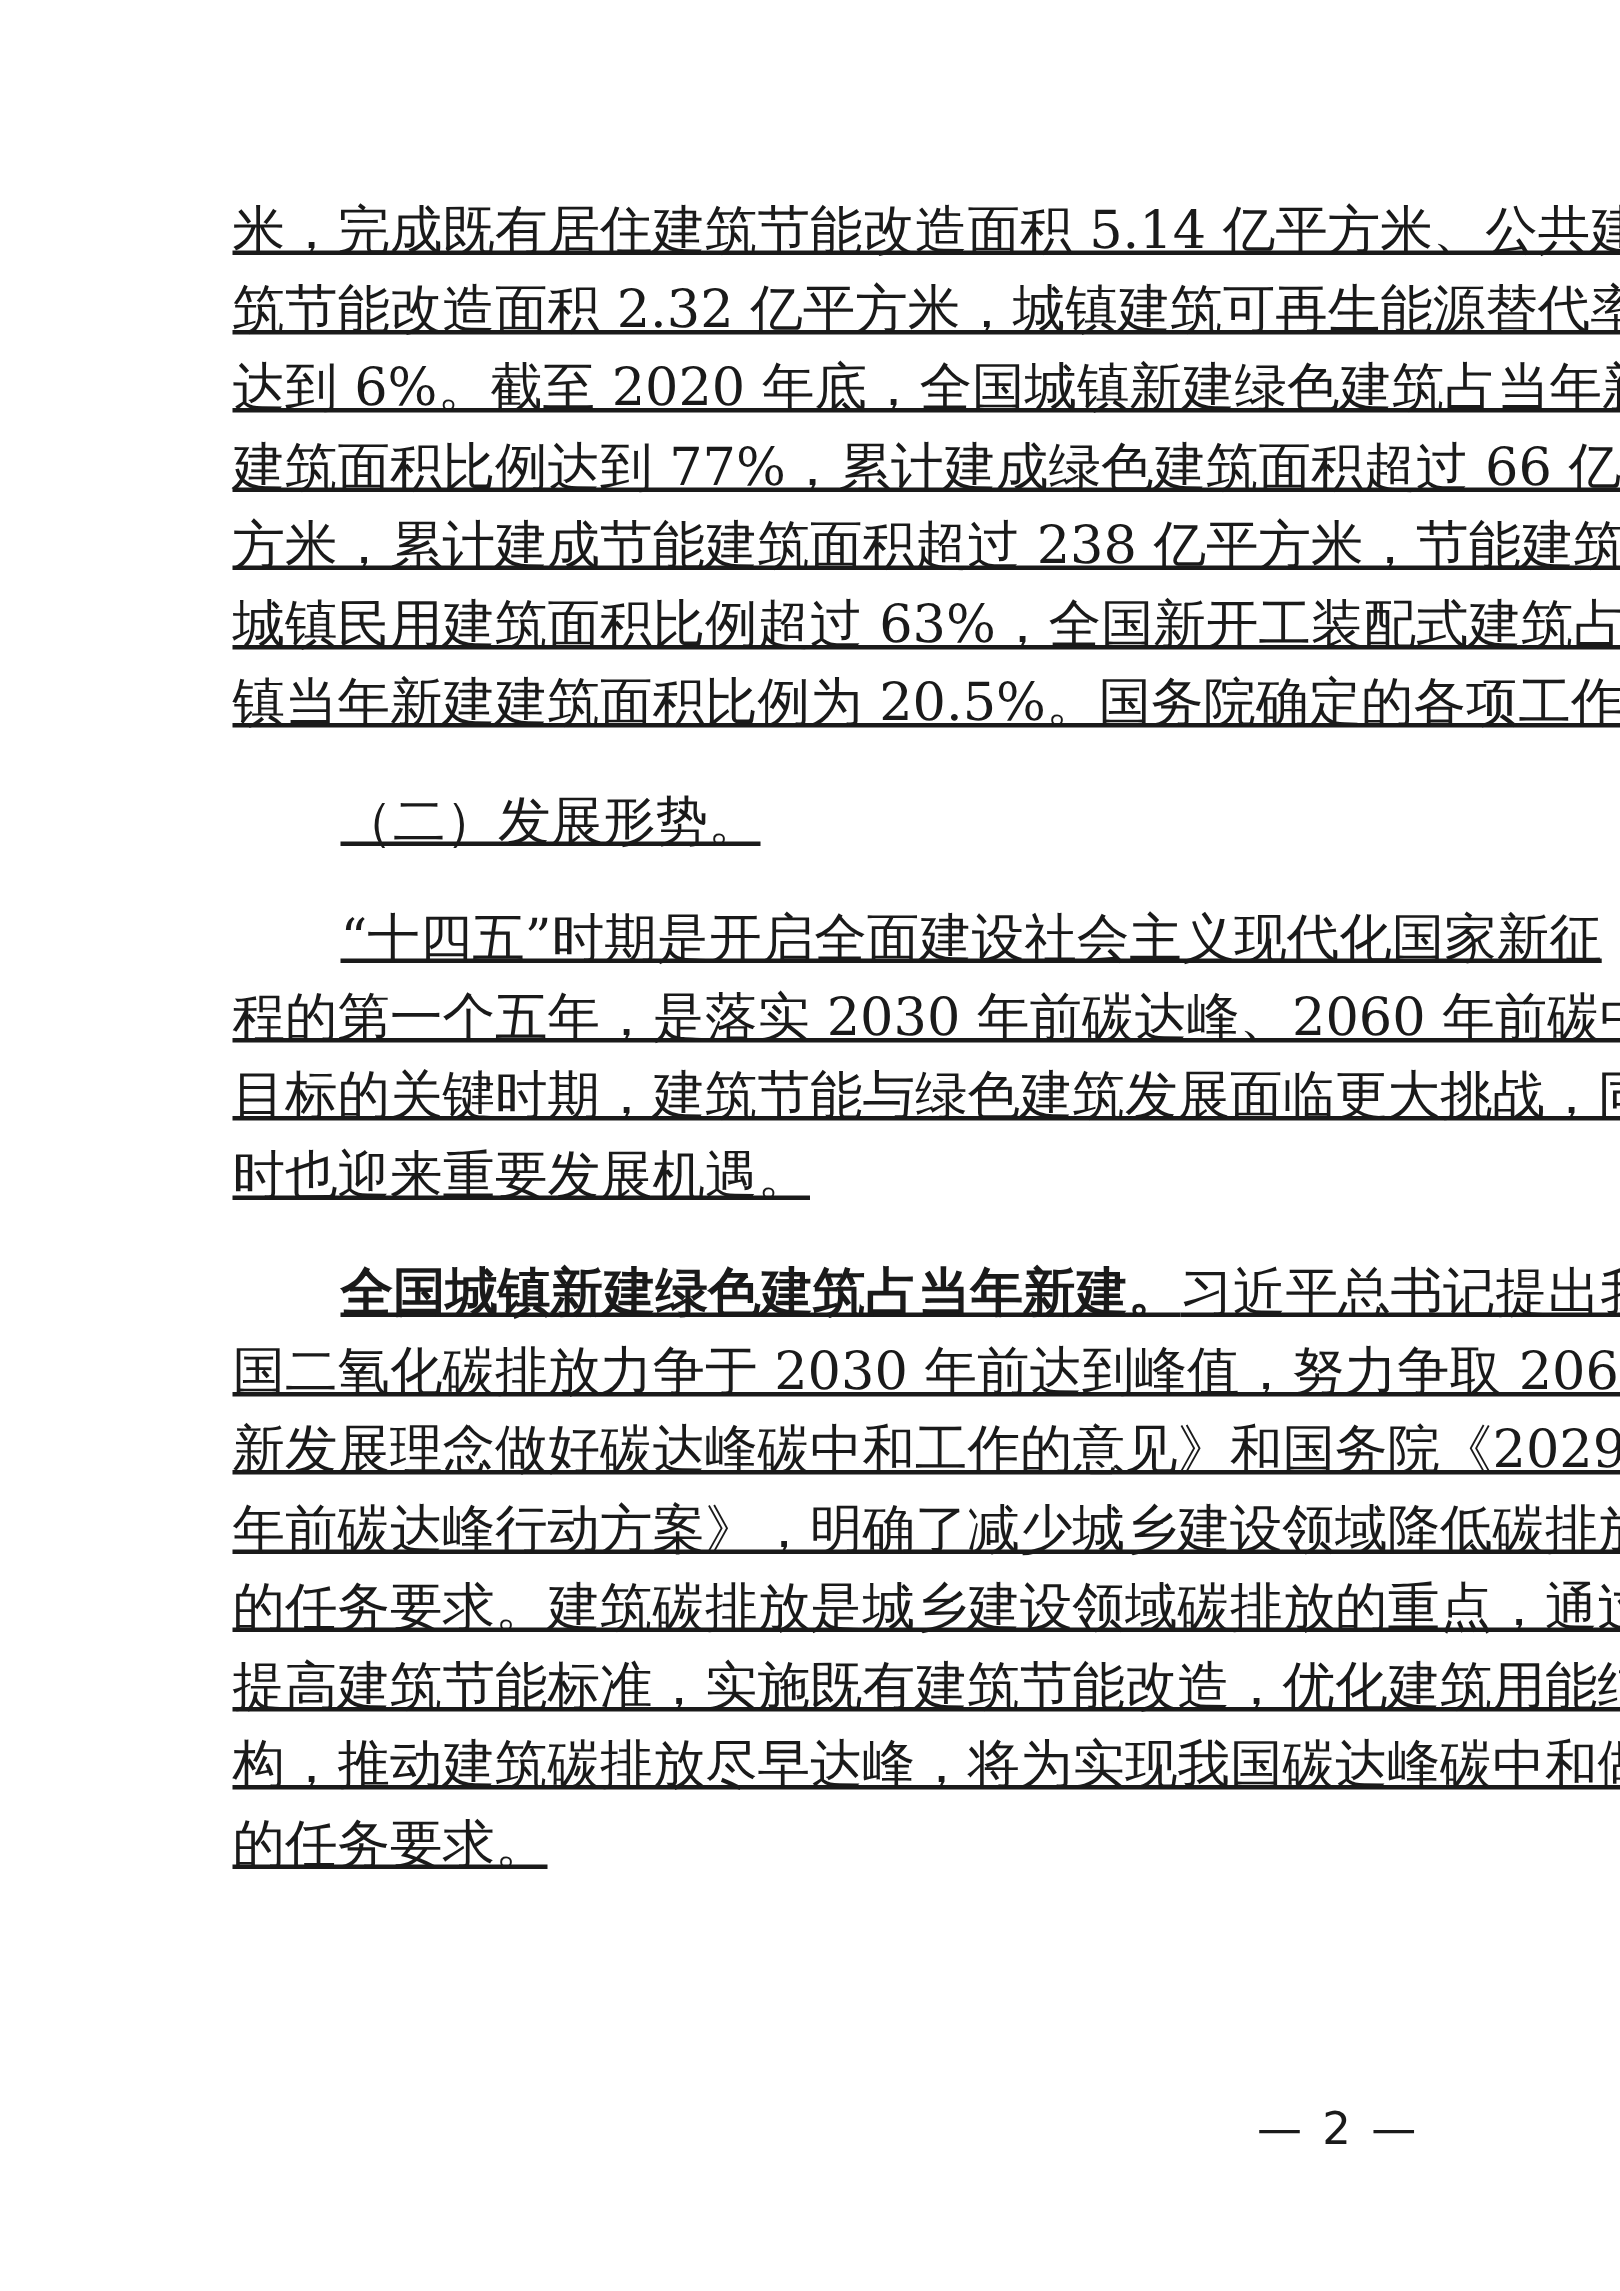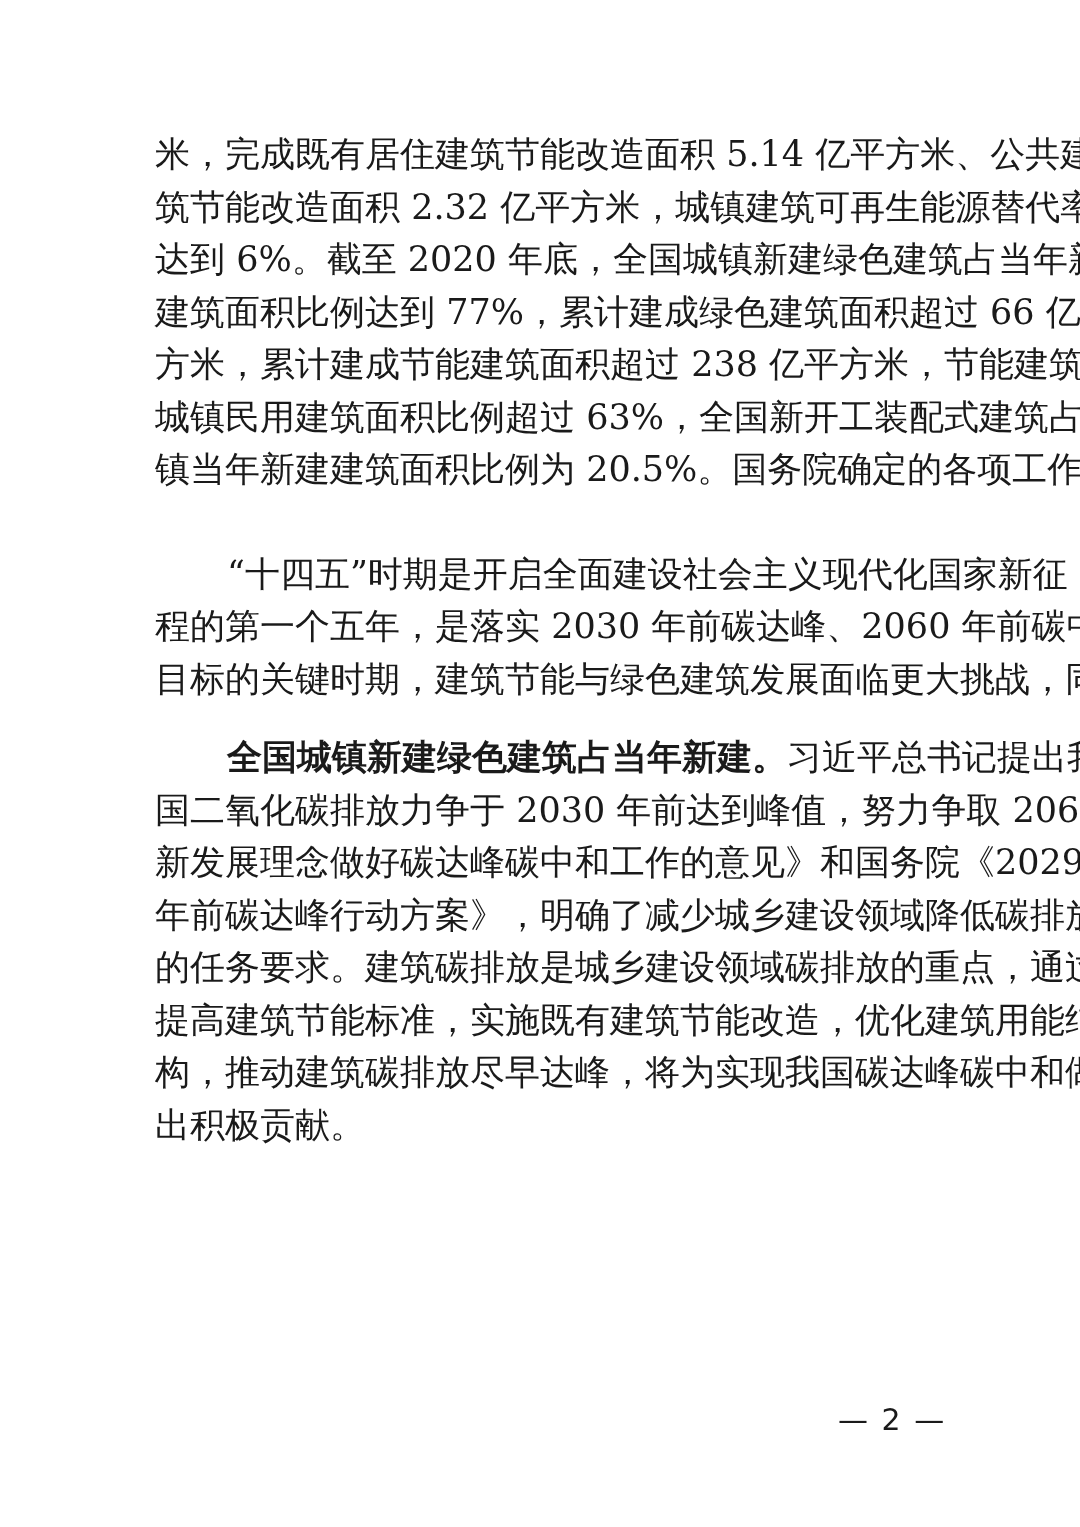--- a/index.html
+++ b/index.html
@@ -13,20 +13,21 @@
     position: relative;
     overflow: hidden;
     font-family: "DejaVu Serif", "Liberation Serif", serif;
     color: #1a1a1a;
   }
   .page {
     position: absolute;
     left: 155px;
     top: 128px;
     width: 772px;
+    text-decoration: underline;
   }
   .line {
     display: block;
     height: 52.5px;
     line-height: 52.5px;
     font-size: 35px;
     white-space: nowrap;
     text-align: justify;
     text-align-last: justify;
     letter-spacing: 0px;
@@ -67,37 +68,39 @@
     <span class="line">筑节能改造面积 2.32 亿平方米，城镇建筑可再生能源替代率</span>
     <span class="line">达到 6%。截至 2020 年底，全国城镇新建绿色建筑占当年新建</span>
     <span class="line">建筑面积比例达到 77%，累计建成绿色建筑面积超过 66 亿平</span>
     <span class="line">方米，累计建成节能建筑面积超过 238 亿平方米，节能建筑占</span>
     <span class="line">城镇民用建筑面积比例超过 63%，全国新开工装配式建筑占城</span>
     <span class="line">镇当年新建建筑面积比例为 20.5%。国务院确定的各项工作任</span>
   </div>
 
   <div class="spacer"></div>
 
+  <span class="line last indent heading">（二）发展形势。</span>
 
   <div class="spacer"></div>
 
   <div>
     <span class="line indent">“十四五”时期是开启全面建设社会主义现代化国家新征</span>
     <span class="line">程的第一个五年，是落实 2030 年前碳达峰、2060 年前碳中和</span>
     <span class="line">目标的关键时期，建筑节能与绿色建筑发展面临更大挑战，同</span>
+    <span class="line last">时也迎来重要发展机遇。</span>
   </div>
 
   <div class="spacer"></div>
 
   <div>
     <span class="line indent"><span class="bold">全国城镇新建绿色建筑占当年新建。</span><span>习近平总书记提出我</span></span>
     <span class="line">国二氧化碳排放力争于 2030 年前达到峰值，努力争取 2060</span>
     <span class="line">新发展理念做好碳达峰碳中和工作的意见》和国务院《2029</span>
     <span class="line">年前碳达峰行动方案》，明确了减少城乡建设领域降低碳排放</span>
     <span class="line">的任务要求。建筑碳排放是城乡建设领域碳排放的重点，通过</span>
     <span class="line">提高建筑节能标准，实施既有建筑节能改造，优化建筑用能结</span>
     <span class="line">构，推动建筑碳排放尽早达峰，将为实现我国碳达峰碳中和做</span>
-    <span class="line last">出积极贡献。</span>
+    <span class="line last">的任务要求。</span>
   </div>
 
 </div>
 
 <div class="page-number">— 2 —</div>
 
 </body></html>

